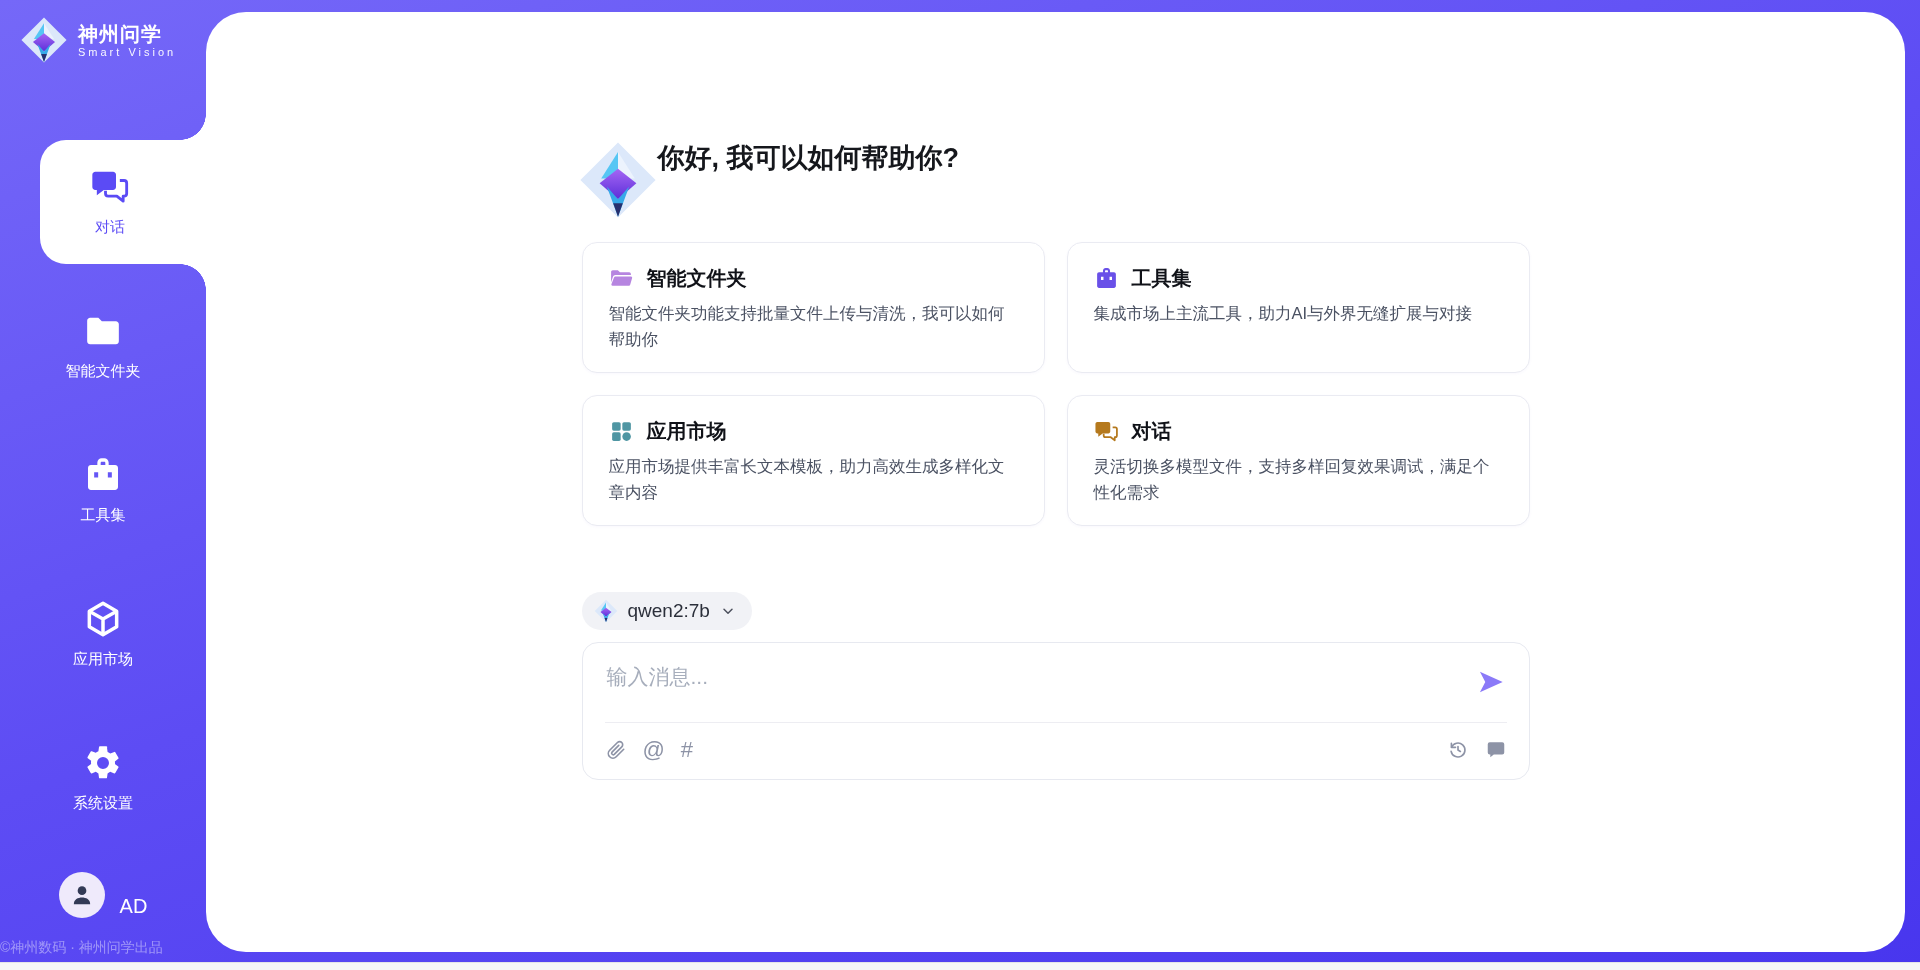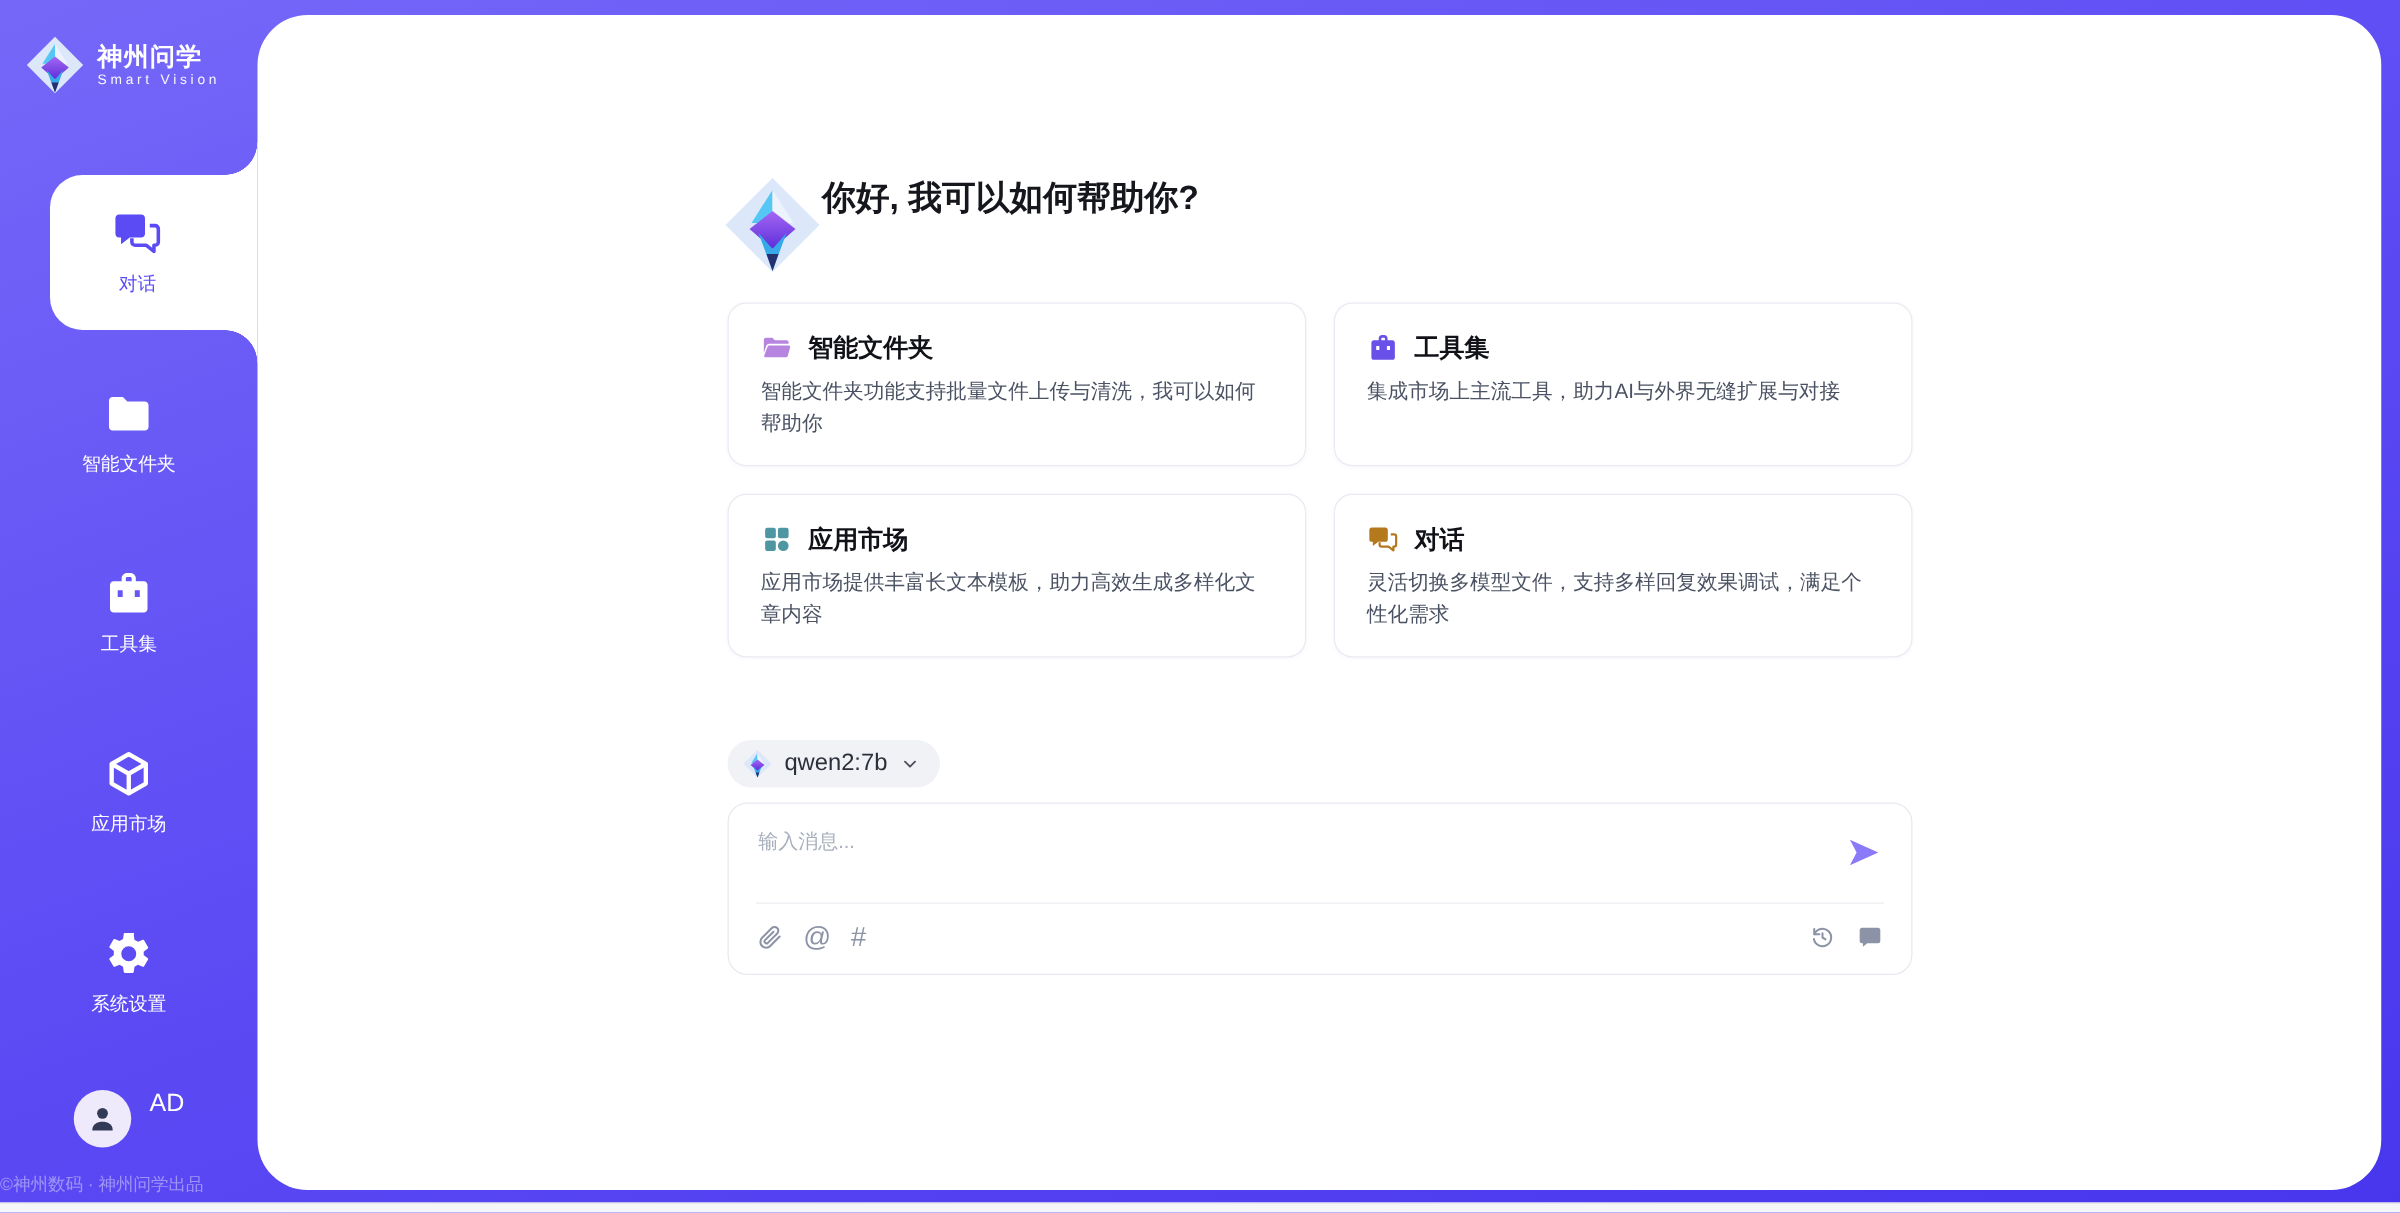--- a/index.html
+++ b/index.html
@@ -5,21 +5,21 @@
   * { margin:0; padding:0; box-sizing:border-box; }
   html,body { width:1920px; height:970px; overflow:hidden; }
   body {
     font-family:"Liberation Sans","DejaVu Sans",sans-serif;
     background:linear-gradient(160deg,#7568f8 0%,#5d4cf4 48%,#4836ee 100%);
     position:relative;
   }
 
   
   .sidebar { position:absolute; left:0; top:0; width:206px; height:100%; z-index:2; }
-  .brand { display:flex; align-items:center; gap:10px; padding:28px 6px 0 20px; }
+  .brand { display:flex; align-items:center; gap:10px; padding:16px 6px 0 20px; }
   .brand svg { width:48px; height:48px; flex:0 0 auto; }
   .brand-name { color:#fff; font-size:20px; font-weight:700; letter-spacing:1px; line-height:1.15; }
   .brand-sub { color:rgba(255,255,255,.95); font-size:11px; letter-spacing:3px; }
 
   .nav { position:absolute; top:140px; left:0; width:206px; display:flex; flex-direction:column; gap:20px; }
   .nav-item {
     height:124px; display:flex; flex-direction:column; align-items:center; justify-content:center;
     gap:11px; color:#fff; cursor:pointer; position:relative;
   }
   .nav-item svg { width:40px; height:40px; }
@@ -30,21 +30,21 @@
   }
   .nav-item.active::before {
     content:""; position:absolute; right:0; top:-26px; width:26px; height:26px;
     background:radial-gradient(circle at 0 0, rgba(0,0,0,0) 25.6px, #fff 26px);
   }
   .nav-item.active::after {
     content:""; position:absolute; right:0; bottom:-26px; width:26px; height:26px;
     background:radial-gradient(circle at 0 100%, rgba(0,0,0,0) 25.6px, #fff 26px);
   }
 
-  .user-row { position:absolute; bottom:52px; left:0; width:206px; display:flex; align-items:flex-start; justify-content:center; gap:15px; cursor:pointer; }
+  .user-row { position:absolute; bottom:52px; left:0; width:206px; display:flex; align-items:flex-end; justify-content:center; gap:15px; cursor:pointer; }
   .avatar { width:46px; height:46px; border-radius:50%; background:#efeafb; display:flex; align-items:center; justify-content:center; }
   .avatar svg { width:26px; height:26px; }
   .user-name { color:#fff; font-size:20px; font-weight:500; }
   .side-footer { position:absolute; bottom:13px; width:206px; color:rgba(255,255,255,.42); font-size:14px; white-space:nowrap; }
 
   
   .panel {
     position:absolute; left:206px; top:12px; right:15px; bottom:18px;
     background:#fff; border-radius:40px; z-index:1; overflow:hidden;
   }
@@ -74,21 +74,21 @@
   .model-name { font-size:19px; color:#2b2f3a; }
   .model-pill svg.chev { width:16px; height:16px; }
 
   .composer {
     margin-top:12px; position:relative; height:138px;
     border:1px solid #e7e9f0; border-radius:16px; background:#fff;
   }
   .composer textarea {
     position:absolute; top:0; left:0; width:860px; height:76px;
     border:none; outline:none; resize:none; background:transparent;
-    font-family:inherit; font-size:16px; color:#a16207; padding:20px 0 0 24px;
+    font-family:inherit; font-size:21px; color:#a16207; padding:20px 0 0 24px;
   }
   .composer textarea::placeholder { color:#a7aebc; }
   .send-btn { position:absolute; top:25px; right:24px; width:28px; height:28px; cursor:pointer; }
   .composer-divider { position:absolute; left:22px; right:22px; top:79px; height:1px; background:#ededf2; }
   .composer-toolbar {
     position:absolute; left:0; right:0; bottom:0; height:58px;
     display:flex; align-items:center; justify-content:space-between; padding:0 22px;
   }
   .tool-group { display:flex; align-items:center; gap:16px; }
   .tool-group .tool { color:#8d93a6; cursor:pointer; display:flex; align-items:center; }

